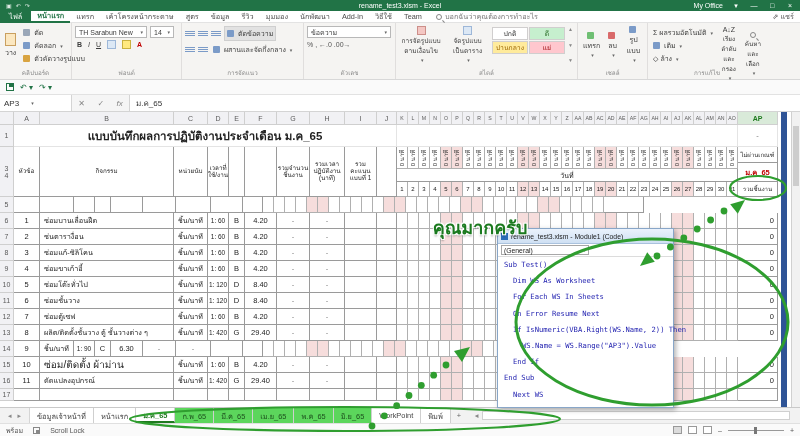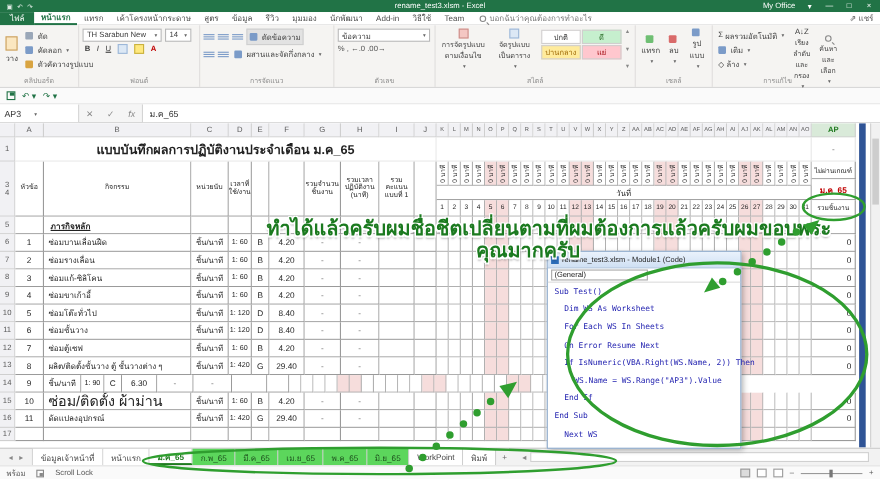--- a/index.html
+++ b/index.html
@@ -572,21 +572,20 @@
           </div>
           <div class="vstack" style="width: 40px;">
             <div class="c w-ap" style="height: 16px; font-size: 6px;">ไม่ผ่านเกณฑ์</div>
             <div class="c w-ap red" style="height: 19px; font-size: 7.5px;">ม.ค_65</div>
             <div class="c w-ap" style="height: 15px; font-size: 6px;">รวมชิ้นงาน</div>
           </div>
         </div>
         <div class="row" style="height: 16px;">
           <div class="rowhdr">5</div>
           <div class="c w-a"></div>
-          <div class="c w-b txleft" style="font-weight: bold; text-decoration: underline; padding-left: 6px;">ภารกิจหลัก</div>
           <div class="c w-c"></div>
           <div class="c w-d"></div>
           <div class="c w-e"></div>
           <div class="c w-f"></div>
           <div class="c w-g"></div>
           <div class="c w-h"></div>
           <div class="c w-i"></div>
           <div class="c w-j"></div>
           <div class="c w-day dayc" style="height: 16px;"></div>
           <div class="c w-day dayc" style="height: 16px;"></div>
@@ -662,21 +661,21 @@
           <div class="c w-day dayc wkend" style="height: 16px;"></div>
           <div class="c w-day dayc" style="height: 16px;"></div>
           <div class="c w-day dayc" style="height: 16px;"></div>
           <div class="c w-day dayc" style="height: 16px;"></div>
           <div class="c w-day dayc" style="height: 16px;"></div>
           <div class="c w-ap apnum">0</div>
         </div>
         <div class="row" style="height: 16px;">
           <div class="rowhdr">7</div>
           <div class="c w-a">2</div>
-          <div class="c w-b txleft" style="font-size: 7.3px;">ซ่อมรางเลื่อน</div>
+          <div class="c w-b txleft" style="font-size: 7.3px;">ซ่นตารางื่อน</div>
           <div class="c w-c" style="font-size: 7px;">ชิ้น/นาที</div>
           <div class="c w-d" style="font-size: 6.5px;">1: 60</div>
           <div class="c w-e">B</div>
           <div class="c w-f">4.20</div>
           <div class="c w-g gray">-</div>
           <div class="c w-h gray">-</div>
           <div class="c w-i"></div>
           <div class="c w-j"></div>
           <div class="c w-day dayc" style="height: 16px;"></div>
           <div class="c w-day dayc" style="height: 16px;"></div>
@@ -1021,21 +1020,21 @@
           <div class="c w-day dayc wkend" style="height: 16px;"></div>
           <div class="c w-day dayc" style="height: 16px;"></div>
           <div class="c w-day dayc" style="height: 16px;"></div>
           <div class="c w-day dayc" style="height: 16px;"></div>
           <div class="c w-day dayc" style="height: 16px;"></div>
           <div class="c w-ap apnum">0</div>
         </div>
         <div class="row" style="height: 16px;">
           <div class="rowhdr">15</div>
           <div class="c w-a">10</div>
-          <div class="c w-b txleft" style="font-size: 13px;">ซ่อม/ติดตั้ง ผ้าม่าน</div>
+          <div class="c w-b txleft" style="font-size: 10px;">ซ่อม/ติดตั้ง ผ้าม่าน</div>
           <div class="c w-c" style="font-size: 7px;">ชิ้น/นาที</div>
           <div class="c w-d" style="font-size: 6.5px;">1: 60</div>
           <div class="c w-e">B</div>
           <div class="c w-f">4.20</div>
           <div class="c w-g gray">-</div>
           <div class="c w-h gray">-</div>
           <div class="c w-i"></div>
           <div class="c w-j"></div>
           <div class="c w-day dayc" style="height: 16px;"></div>
           <div class="c w-day dayc" style="height: 16px;"></div>
@@ -1160,21 +1159,20 @@
           <div class="c w-day dayc" style="height: 12px;"></div>
           <div class="c w-ap"></div>
         </div>
       </div>
     <div class="bluebar"></div>
     <div class="vscroll">
         <div class="thumb"></div>
       </div>
   </div>
 
-  <div class="anno anno1">ทำได้แล้วครับผมชื่อชีตเปลี่ยนตามที่ผมต้องการแล้วครับผมขอบพระ</div>
   <div class="anno anno2">คุณมากครับ</div>
 
   <div class="vba">
     <div class="vba-title">
       <span class="vba-ico"></span>
       <span>rename_test3.xlsm - Module1 (Code)</span>
     </div>
     <div class="vba-dd">
       <div class="box">
         <span>(General)</span>

